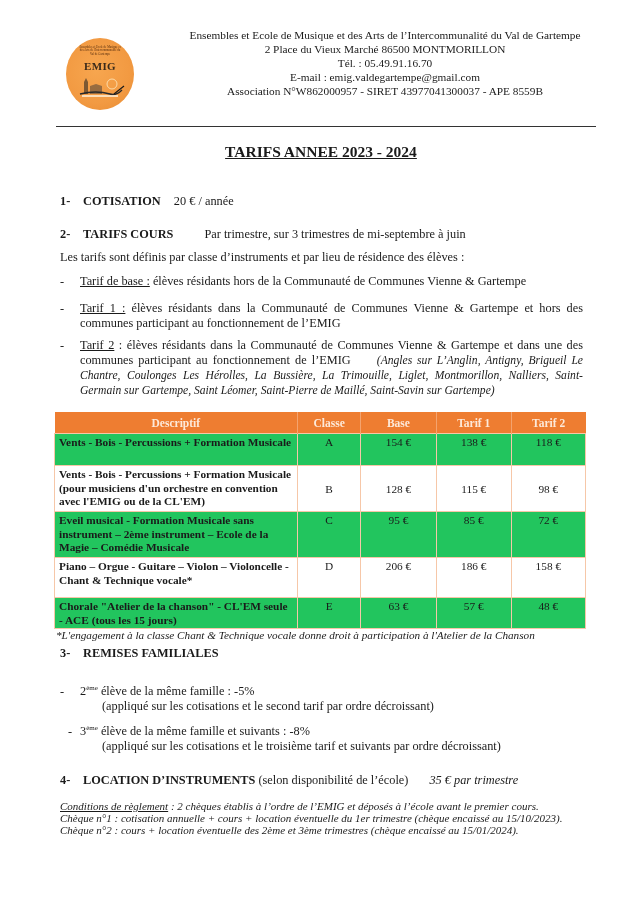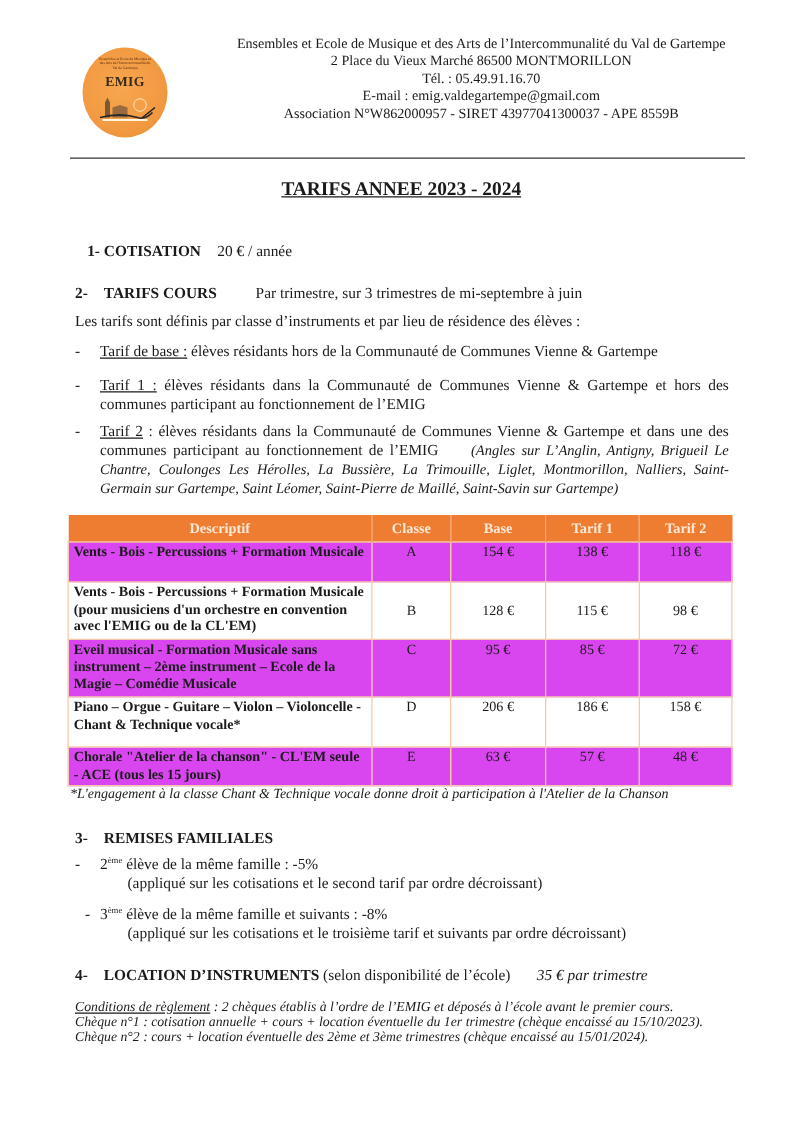--- a/index.html
+++ b/index.html
@@ -40,21 +40,21 @@
     font-size: 11.3px;
   }
   table.tarifs th {
     background: #ee7d31; color: #fde9d9; font-weight: bold; height: 21px;
     border-left: 1px solid #f4a36e; padding: 0 4px; font-size: 11.5px;
   }
   table.tarifs td {
     border: 1px solid #f6c7a8; vertical-align: top; padding: 2px 4px 0 4px;
     line-height: 13.5px;
   }
-  table.tarifs tr.odd td { background: #d946ef; }
+  table.tarifs tr.odd td { background: #22c55e; }
   table.tarifs tr.even td { background: #ffffff; }
   table.tarifs td.desc { font-weight: bold; text-align: left; width: 235px; }
   table.tarifs td.c { text-align: center; }
   table.tarifs tr.mid td.c { vertical-align: middle; }
   .footnote { left: 56px; top: 629px; font-size: 11.2px; font-style: italic; white-space: nowrap; }
 
   sup { font-size: 7px; vertical-align: 5px; }
   .small-it { left: 60px; font-size: 11px; font-style: italic; white-space: nowrap; line-height: 12.5px; }
 </style>
 </head>
@@ -77,21 +77,21 @@
   <div>Ensembles et Ecole de Musique et des Arts de l’Intercommunalité du Val de Gartempe</div>
   <div>2 Place du Vieux Marché 86500 MONTMORILLON</div>
   <div>Tél. : 05.49.91.16.70</div>
   <div>E-mail : emig.valdegartempe@gmail.com</div>
   <div>Association N°W862000957 - SIRET 43977041300037 - APE 8559B</div>
 </div>
 
 <div class="abs rule"></div>
 <div class="abs title">TARIFS ANNEE 2023 - 2024</div>
 
-<div class="abs sec" style="top:194px;text-align:right;">
+<div class="abs sec" style="top:194px;">
   <span class="num">1-</span>
   <span class="lbl">COTISATION</span>
   <span style="margin-left:10px;">20 € / année</span>
 </div>
 
 <div class="abs sec" style="top:227px;">
   <span class="num">2-</span>
   <span class="lbl">TARIFS COURS</span>
   <span style="margin-left:28px;">Par trimestre, sur 3 trimestres de mi-septembre à juin</span>
 </div>
@@ -157,21 +157,21 @@
       <td class="c">E</td>
       <td class="c">63 €</td>
       <td class="c">57 €</td>
       <td class="c">48 €</td>
     </tr>
   </tbody>
 </table>
 
 <div class="abs footnote">*L'engagement à la classe Chant &amp; Technique vocale donne droit à participation à l'Atelier de la Chanson</div>
 
-<div class="abs sec" style="top:663px;">
+<div class="abs sec" style="top:646px;">
   <span class="num">3-</span>
   <span class="lbl">REMISES FAMILIALES</span>
 </div>
 
 <div class="abs para" style="top:684px;">
   <span style="display:inline-block;width:20px;">-</span><span>2</span><sup>ème</sup><span> élève de la même famille :  -5%</span>
 </div>
 <div class="abs para" style="top:699px; left:102px;">(appliqué sur les cotisations et le second tarif par ordre décroissant)</div>
 
 <div class="abs para" style="top:724px;text-align:center;">

